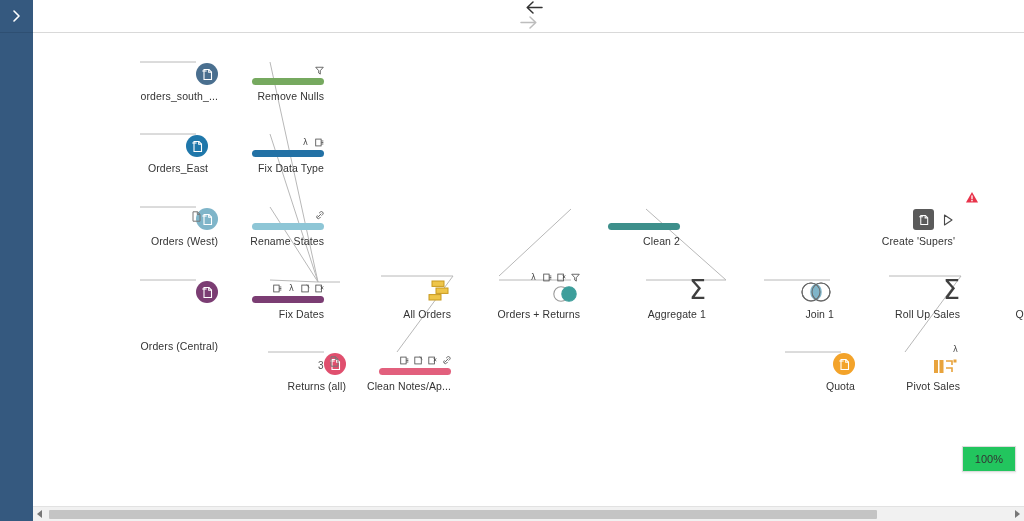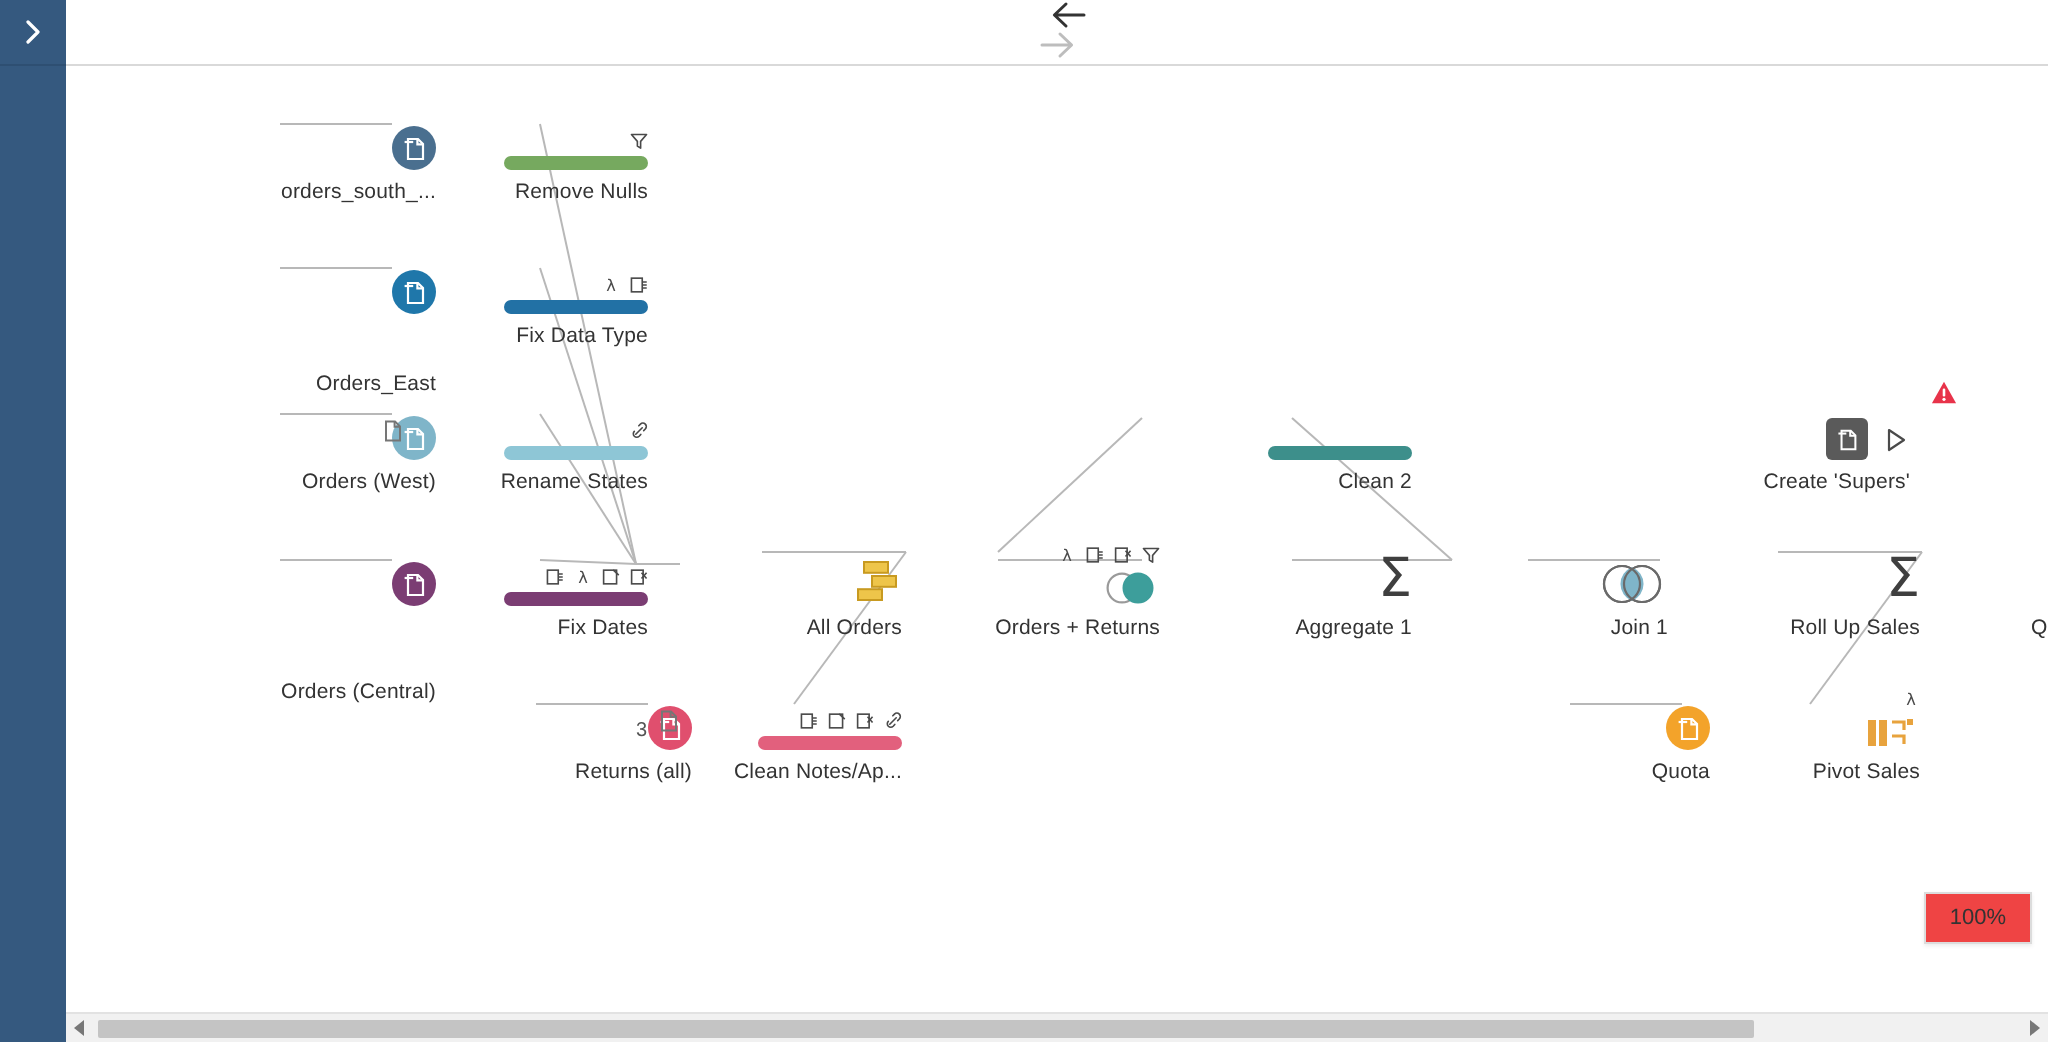--- a/index.html
+++ b/index.html
@@ -106,21 +106,21 @@
   .outrow { display: flex; align-items: center; gap: 7px; position: relative; }
   .outbox {
     width: 21px; height: 21px; border-radius: 3px; background: #5a5a5a;
     display: flex; align-items: center; justify-content: center;
   }
   .warn-top { position: absolute; left: 52px; top: -19px; }
 
   
   .zoom-pill {
     position: absolute; right: 8px; bottom: 24px;
-    background: #ef4444; border: 1px solid #dcdcdc;
+    background: #22c55e; border: 1px solid #dcdcdc;
     padding: 6px 12px; font-size: 11px; color: #333;
     box-shadow: 0 1px 2px rgba(0,0,0,.08); cursor: pointer;
   }
 
   
   .hscroll {
     position: absolute; left: 33px; bottom: 0; width: 991px; height: 15px;
     background: #f1f1f1; border-top: 1px solid #e2e2e2;
     display: flex; align-items: center;
   }
@@ -233,21 +233,21 @@
           <svg width="13" height="13" viewBox="0 0 13 13">
             <path d="M3 1.5 H8 L10.5 4 V11.5 H3 Z" fill="none" stroke="#ffffff" stroke-width="1.1"></path>
             <path d="M7.7 1.5 V4.2 H10.4" fill="none" stroke="#ffffff" stroke-width="1.1"></path>
             <path d="M1.3 3 H5.6" stroke="#ffffff" stroke-width="1.1"></path>
           </svg>
         </div>
       </div>
       <div class="node-label">orders_south_...</div>
     </div>
 
-    <div class="node" style="left:125px; top:88px;gap:24px;">
+    <div class="node" style="left:115px; top:88px;">
       <div class="node-glyph">
         <div class="circ" style="background:#1f77aa">
           <svg width="13" height="13" viewBox="0 0 13 13">
             <path d="M3 1.5 H8 L10.5 4 V11.5 H3 Z" fill="none" stroke="#ffffff" stroke-width="1.1"></path>
             <path d="M7.7 1.5 V4.2 H10.4" fill="none" stroke="#ffffff" stroke-width="1.1"></path>
             <path d="M1.3 3 H5.6" stroke="#ffffff" stroke-width="1.1"></path>
           </svg>
         </div>
       </div>
       <div class="node-label">Orders_East</div>
@@ -401,21 +401,21 @@
           <svg class="mini" viewBox="0 0 10 10">
             <path d="M3.2 6.8 L6.8 3.2 M2.4 5.2 a1.9 1.9 0 1 0 2.7 2.7 L6 6.9
                      M7.6 4.8 L8.5 3.9 a1.9 1.9 0 0 0-2.7-2.7 L4.9 2.1" fill="none" stroke="#4a4a4a" stroke-width=".9" stroke-linecap="round"></path>
           </svg>
         </div>
         <div class="bar" style="background:#e2607d"></div>
       </div>
       <div class="node-label">Clean Notes/Ap...</div>
     </div>
 
-    <div class="node" style="left:613px; top:161px;">
+    <div class="node" style="left:587px; top:161px;">
       <div class="node-glyph" style="flex-direction:column; justify-content:flex-end;">
         <div class="minibar"></div>
         <div class="bar" style="background:#3d8f8b"></div>
       </div>
       <div class="node-label">Clean 2</div>
     </div>
 
     <div class="node" style="left:358px; top:234px;">
       <div class="node-glyph">
         <svg class="union" viewBox="0 0 26 24">

